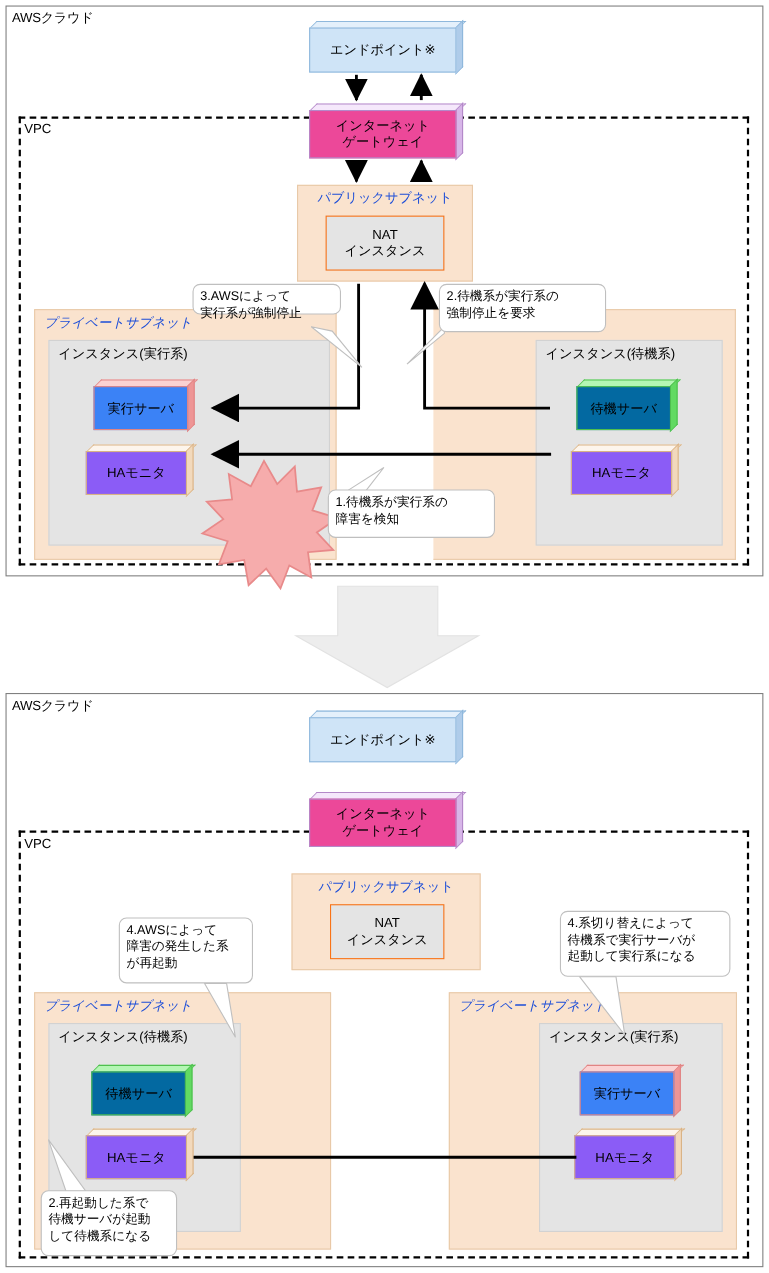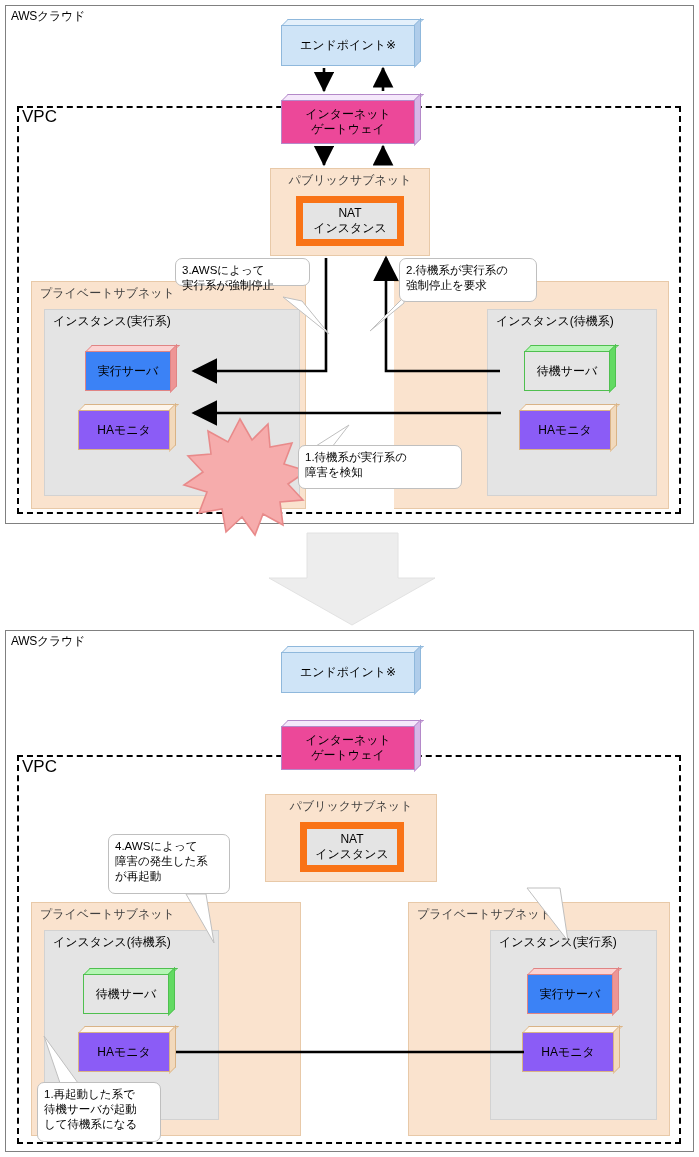--- a/index.html
+++ b/index.html
@@ -14,31 +14,31 @@
   
   .cloud{
     border:1px solid #808080;background:#ffffff;
   }
   .cloud-label{
     font-size:12px;line-height:14px;letter-spacing:-0.3px;
   }
   .vpc{
     border:2px dashed #000;background:transparent;
   }
-  .vpc-label{font-size:17px;line-height:14px;}
+  .vpc-label{font-size:12px;line-height:14px;}
 
   
   .subnet{
     background:#FAE3CE;border:1px solid #E8C9A8;
   }
   .subnet-title{
     position:absolute;left:0;right:0;top:4px;text-align:center;
-    font-size:12px;line-height:15px;color:#404040;
-  }
-  .subnet-title.left{text-align:right;left:8px;right:auto;}
+    font-size:12px;line-height:15px;color:#1d4ed8;
+  }
+  .subnet-title.left{text-align:right;left:8px;right:auto;font-style:italic;}
 
   
   .instance{
     background:#E4E4E4;border:1px solid #D2D2D2;
   }
   .instance-title{
     position:absolute;left:8px;top:4px;font-size:12px;line-height:15px;
   }
 
   
@@ -65,31 +65,31 @@
   .c-blue  .side{background:#AFCCEA;border-color:#8FB8DC;}
 
   .c-purple .face{background:#ec4899;border-color:#B489C9;}
   .c-purple .top {background:#F5E8FB;border-color:#B489C9;}
   .c-purple .side{background:#D7B6E8;border-color:#B489C9;}
 
   .c-red   .face{background:#3b82f6;border-color:#E08484;}
   .c-red   .top {background:#FBD2D2;border-color:#E08484;}
   .c-red   .side{background:#EE9595;border-color:#E08484;}
 
-  .c-green .face{background:#e5e5e5;border-color:#4FBF4F;}
+  .c-green .face{background:#0369a1;border-color:#4FBF4F;}
   .c-green .top {background:#B4F6B4;border-color:#4FBF4F;}
   .c-green .side{background:#62DA62;border-color:#4FBF4F;}
 
   .c-beige .face{background:#8b5cf6;border-color:#D9B386;}
   .c-beige .top {background:#FDF5EC;border-color:#D9B386;}
   .c-beige .side{background:#F2D9BC;border-color:#D9B386;}
 
   
   .natbox{
-    background:#E4E4E4;border:7px solid #f97316;
+    background:#E4E4E4;border:1px solid #f97316;
     display:flex;align-items:center;justify-content:center;text-align:center;
     font-size:12px;line-height:15px;
   }
 
   
   .callout{
     background:#ffffff;border:1px solid #BFBFBF;border-radius:7px;
     font-size:11.5px;line-height:15px;padding:4px 6px;
     box-sizing:border-box;white-space:pre-line;
   }
@@ -265,28 +265,31 @@
     <line x1="176" y1="1052" x2="524" y2="1052" stroke="#000" stroke-width="2.6"></line>
 
     <path d="M186,894 L214,943 L206,894 Z" fill="#ffffff" stroke="#BFBFBF" stroke-width="1"></path>
     <path d="M527,888 L568,941 L560,888 Z" fill="#ffffff" stroke="#BFBFBF" stroke-width="1"></path>
     <path d="M60,1083 L44,1036 L78,1083 Z" fill="#ffffff" stroke="#BFBFBF" stroke-width="1"></path>
   </svg>
 
   <div class="abs callout" style="left:175px;top:258px;width:135px;height:28px;">3.AWSによって
 実行系が強制停止</div>
 
-  <div class="abs callout" style="left:399px;top:258px;width:138px;height:44px;">2.待機系が実行系の
+  <div class="abs callout" style="left:399px;top:258px;width:152px;height:44px;">2.待機系が実行系の
   強制停止を要求</div>
 
-  <div class="abs callout" style="left:298px;top:445px;width:164px;height:44px;">1.待機系が実行系の
+  <div class="abs callout" style="left:298px;top:445px;width:152px;height:44px;">1.待機系が実行系の
    障害を検知</div>
 
   <div class="abs callout" style="left:108px;top:834px;width:122px;height:60px;">4.AWSによって
 障害の発生した系
 が再起動</div>
 
-
-  <div class="abs callout" style="left:37px;top:1082px;width:124px;height:60px;">1.再起動した系で
+  <div class="abs callout" style="left:509px;top:828px;width:155px;height:60px;">4.系切り替えによって
+待機系で実行サーバが
+起動して実行系になる</div>
+
+  <div class="abs callout" style="left:37px;top:1082px;width:124px;height:60px;">2.再起動した系で
 待機サーバが起動
 して待機系になる</div>
 
 </div>
 
 </body></html>

